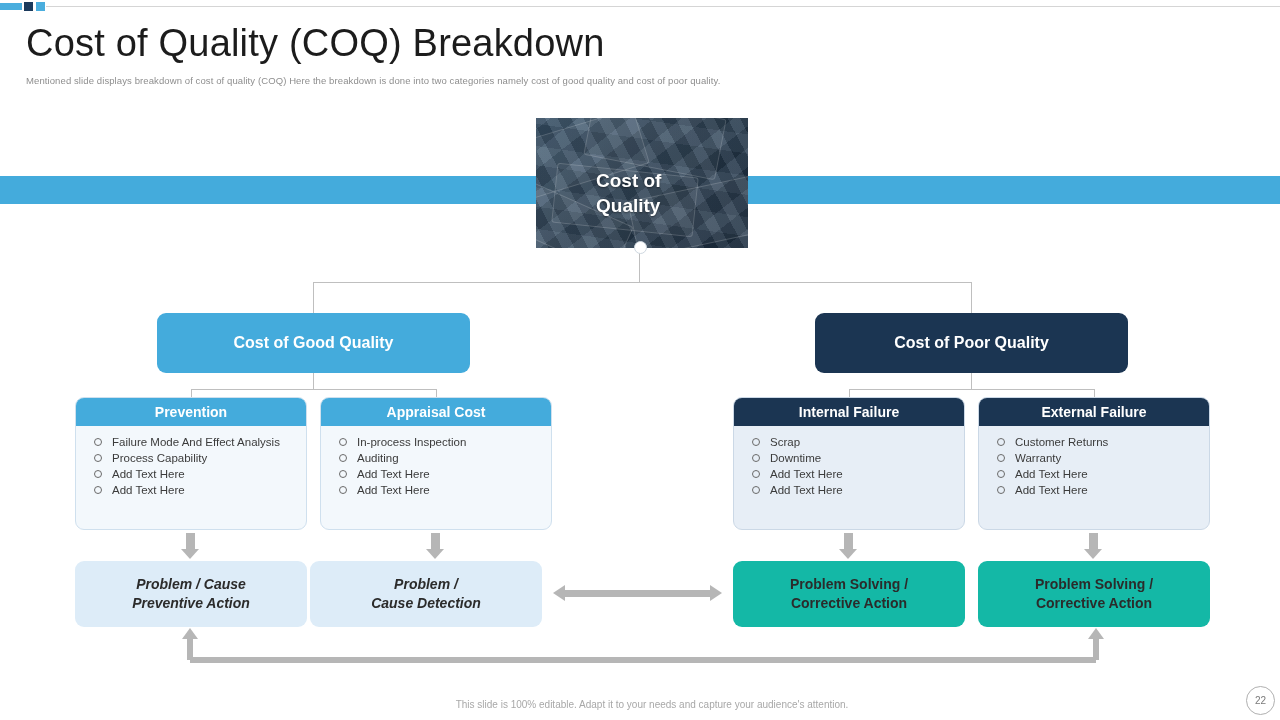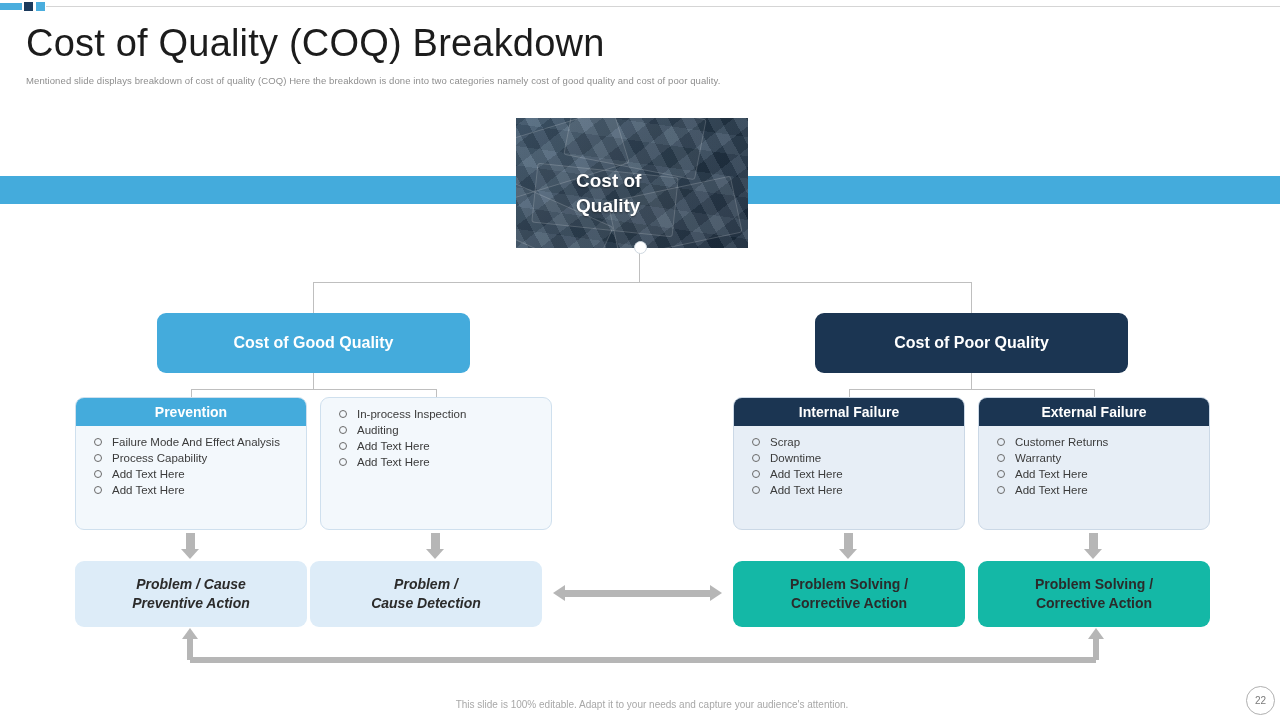--- a/index.html
+++ b/index.html
@@ -56,22 +56,22 @@
   }
 
   
   .ln { position: absolute; background: #bfbfbf; }
   .ln-v { width: 1px; }
   .ln-h { height: 1px; }
 
   
   .hero {
     position: absolute;
-    left: 516px; top: 118px;
-    width: 232px; height: 130px;
+    left: 536px; top: 118px;
+    width: 212px; height: 130px;
     background:
       repeating-linear-gradient(62deg, rgba(255,255,255,0.07) 0px, rgba(255,255,255,0.07) 11px, rgba(0,0,0,0.10) 11px, rgba(0,0,0,0.10) 23px),
       repeating-linear-gradient(-38deg, rgba(255,255,255,0.06) 0px, rgba(255,255,255,0.06) 15px, rgba(0,0,0,0.09) 15px, rgba(0,0,0,0.09) 32px),
       repeating-linear-gradient(8deg, rgba(255,255,255,0.05) 0px, rgba(255,255,255,0.05) 19px, rgba(0,0,0,0.07) 19px, rgba(0,0,0,0.07) 41px),
       linear-gradient(135deg, #3d5870 0%, #2c4257 45%, #1f3246 100%);
     overflow: hidden;
   }
   .hero-note {
     position: absolute;
     border: 1px solid rgba(255,255,255,0.16);
@@ -330,20 +330,23 @@
     </div>
     <ul class="card-list">
       <li><span class="bullet"></span><span>Failure Mode And Effect Analysis</span></li>
       <li><span class="bullet"></span><span>Process Capability</span></li>
       <li><span class="bullet"></span><span>Add Text Here</span></li>
       <li><span class="bullet"></span><span>Add Text Here</span></li>
     </ul>
   </div>
 
   <div class="card card-good card-a">
+    <div class="card-hd hd-blue">
+      <span>Appraisal Cost</span>
+    </div>
     <ul class="card-list">
       <li><span class="bullet"></span><span>In-process Inspection</span></li>
       <li><span class="bullet"></span><span>Auditing</span></li>
       <li><span class="bullet"></span><span>Add Text Here</span></li>
       <li><span class="bullet"></span><span>Add Text Here</span></li>
     </ul>
   </div>
 
   <div class="card card-poor card-i">
     <div class="card-hd hd-navy">

